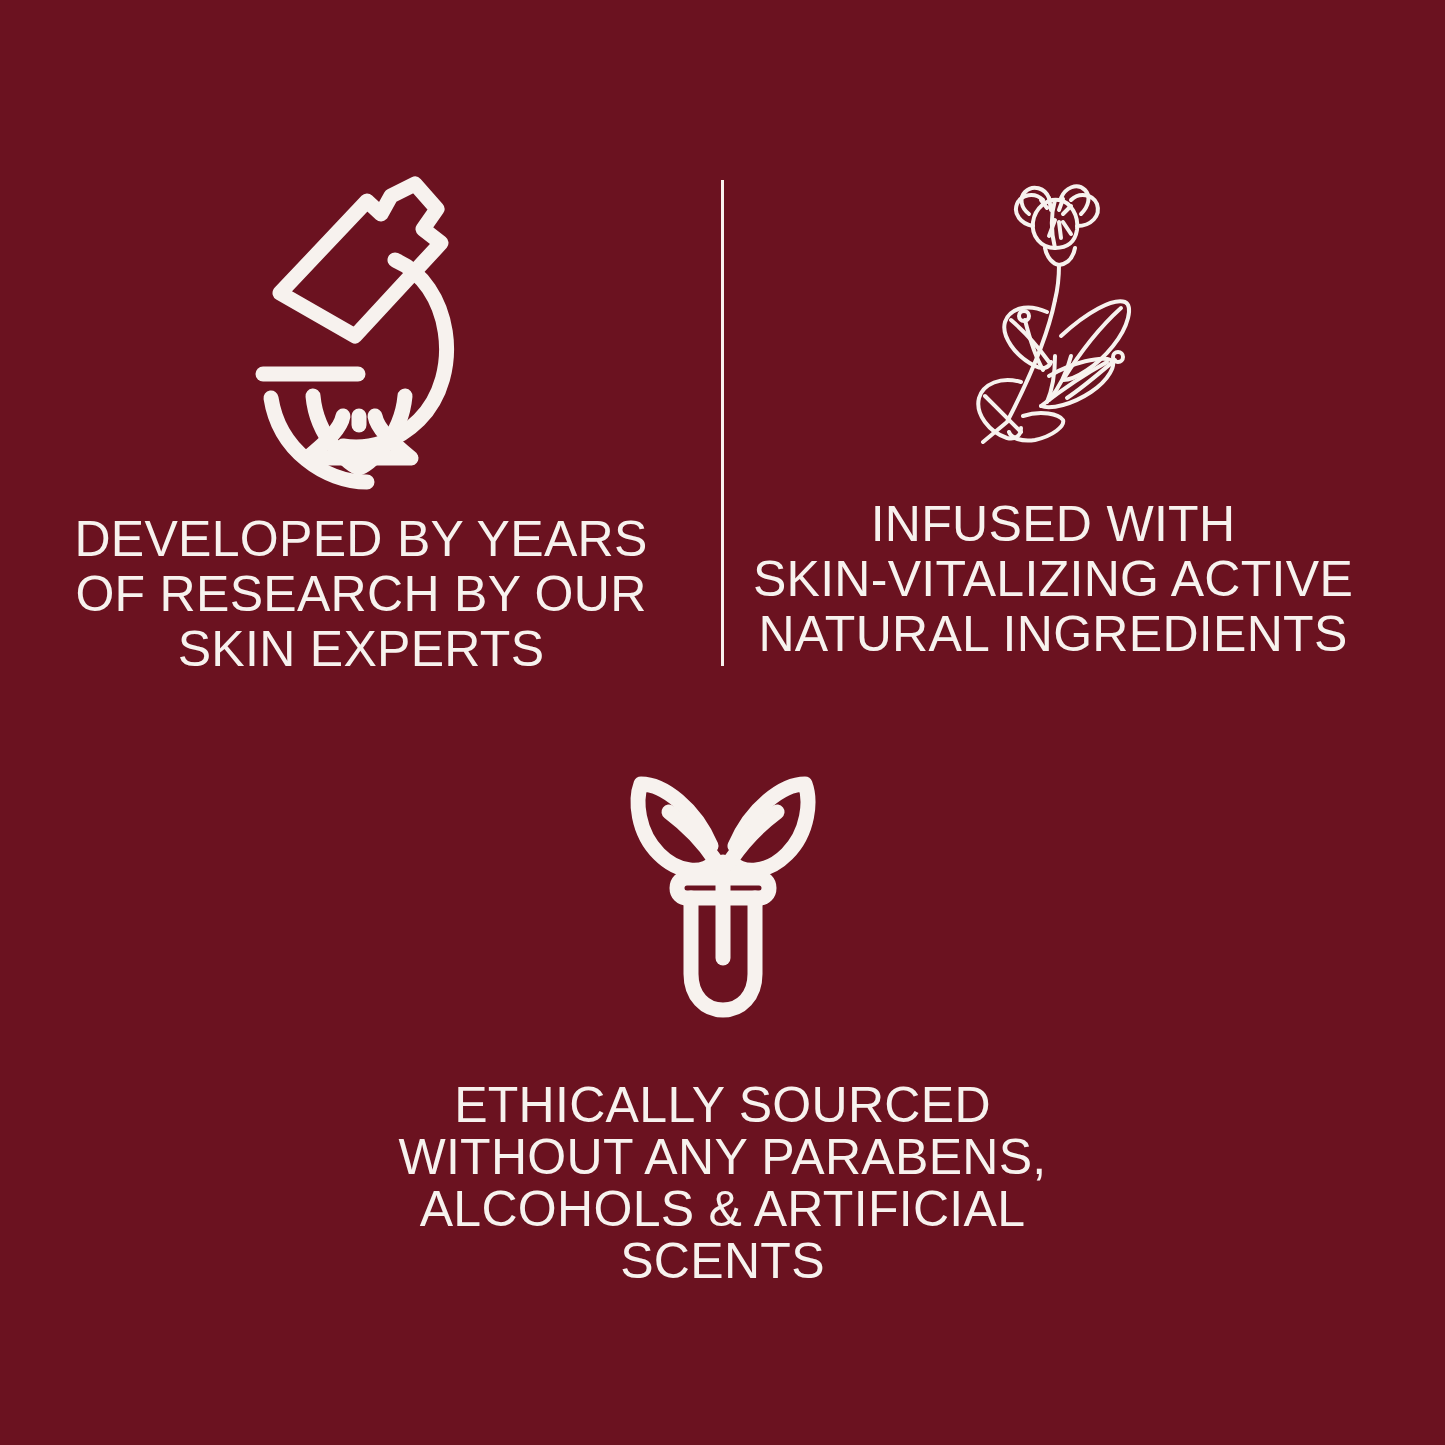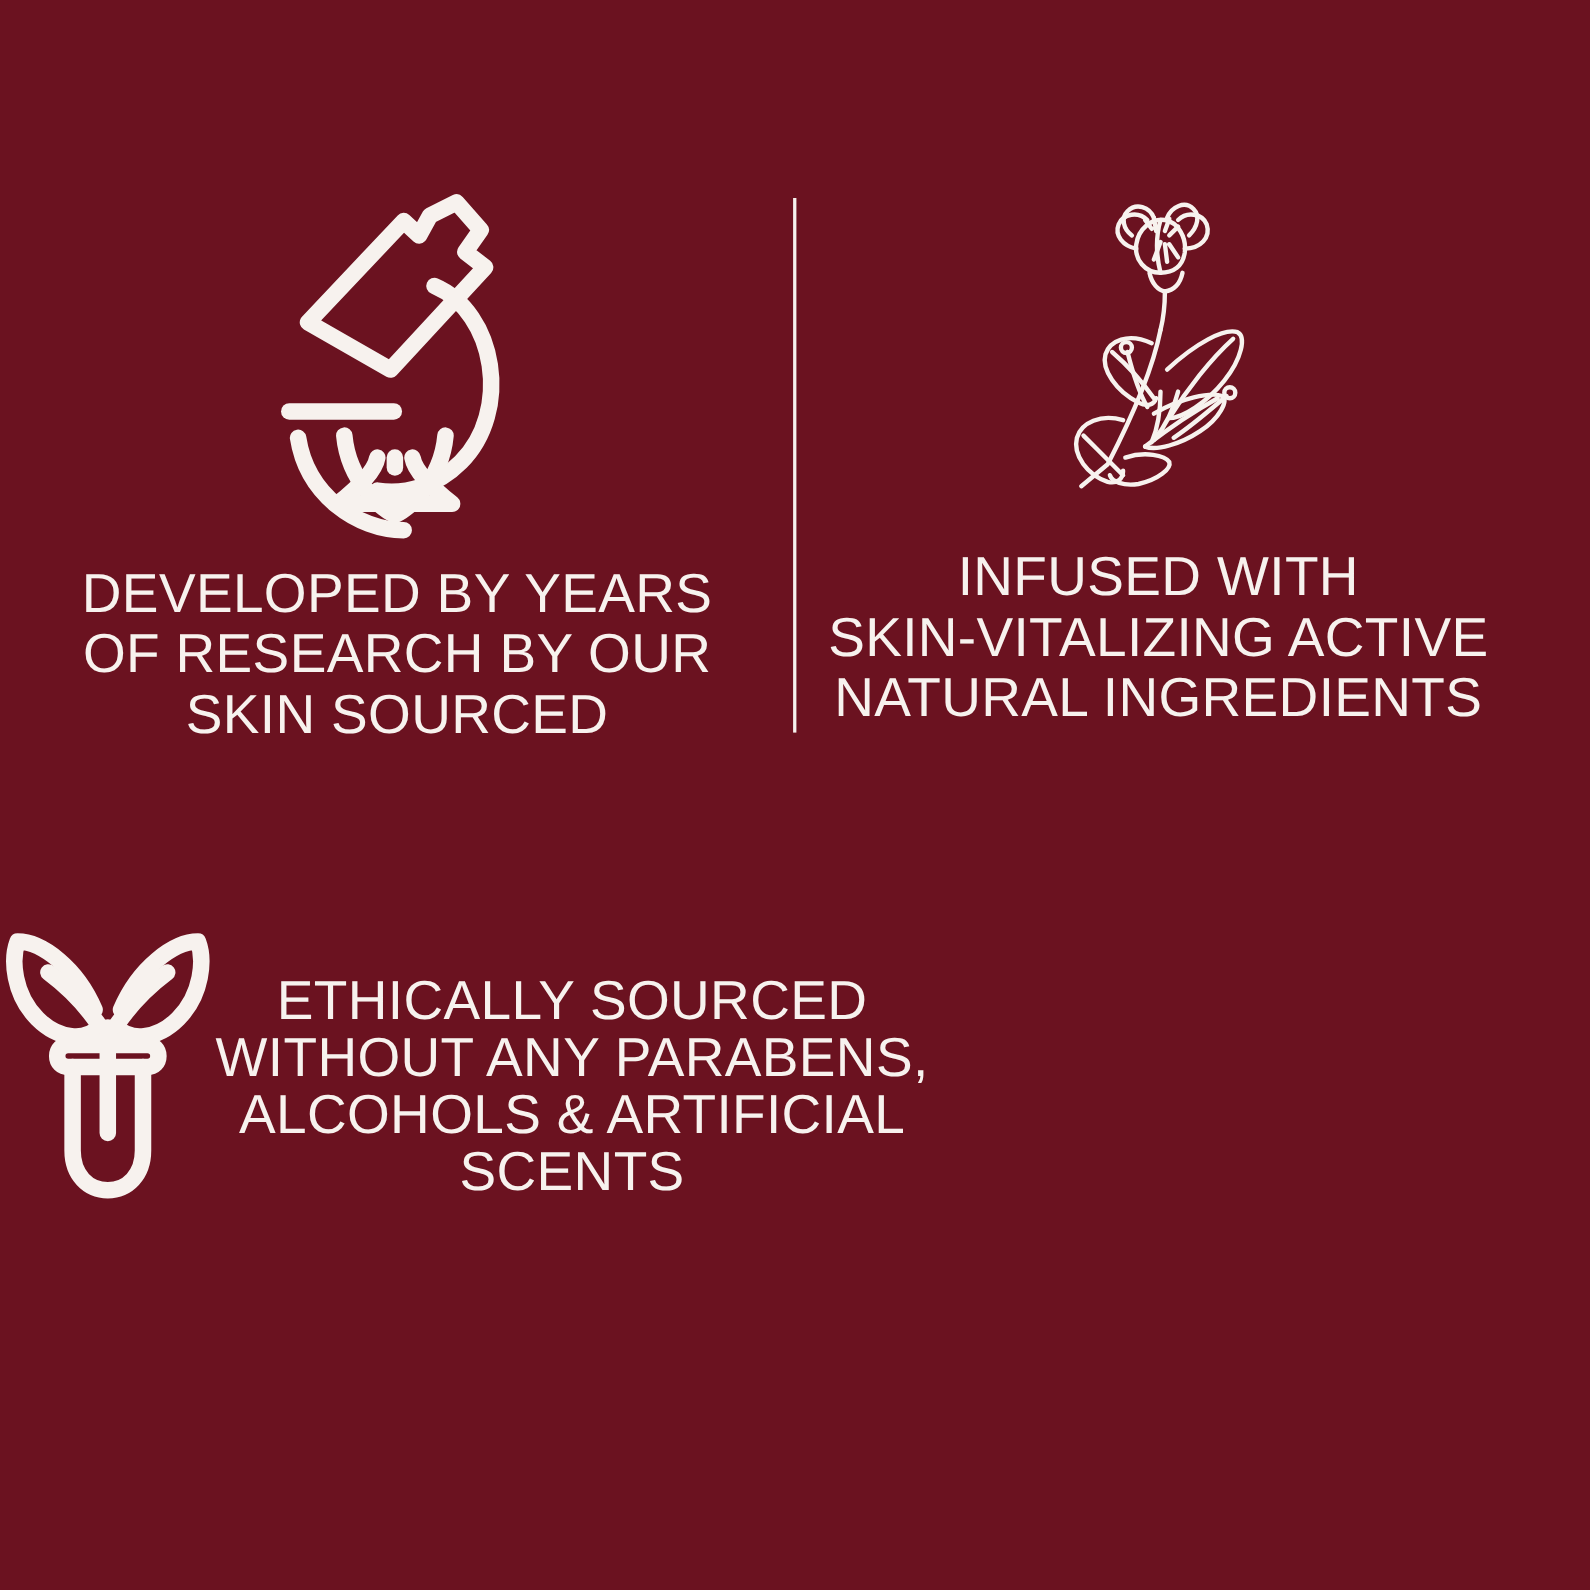--- a/index.html
+++ b/index.html
@@ -83,23 +83,24 @@
     top: 180px;
     width: 3px;
     height: 486px;
     background: #F7F2EE;
   }
 
   
   .bottom-block {
     position: absolute;
     left: 0;
-    top: 822px;
-    width: 1445px;
-    display: flex;
+    top: 750px;
+    width: 1445px;
+    display: flex;
+    flex-direction: column;
     align-items: center;
   }
 
   .text-bottom {
     margin-top: 54px;
     line-height: 52px;
   }
 
   svg { display: block; overflow: visible; }
 </style>
@@ -124,21 +125,21 @@
 
           <path d="M104 240 L104 249"></path>
 
           <path d="M58 228 C 62 272 96 298 104 300 C 112 298 146 272 150 228" transform="translate(0,-8)"></path>
 
           <path d="M52 282 C 72 266 86 252 88 240 M156 282 C 136 266 122 252 120 240 M52 282 L156 282"></path>
         </svg>
       </div>
       <div class="feature-text text-left">DEVELOPED BY YEARS
 OF RESEARCH BY OUR
-SKIN SOURCED</div>
+SKIN EXPERTS</div>
     </div>
 
     <div class="feature-col col-right">
       <div class="icon-slot icon-flower">
         <svg width="180" height="275" viewBox="0 0 180 275" fill="none" stroke="#F7F2EE" stroke-width="4" stroke-linecap="round" stroke-linejoin="round">
 
           <path d="M92 78 C 78 78 68 66 70 52 C 72 38 84 28 96 30 C 108 32 116 46 114 60 C 112 72 104 78 92 78 Z"></path>
           <path d="M70 56 C 58 54 50 44 54 34 C 58 24 72 22 80 30"></path>
           <path d="M114 56 C 128 56 138 46 134 34 C 130 24 116 22 108 30"></path>
           <path d="M66 44 C 58 38 56 28 62 22 C 70 14 82 18 86 28"></path>

